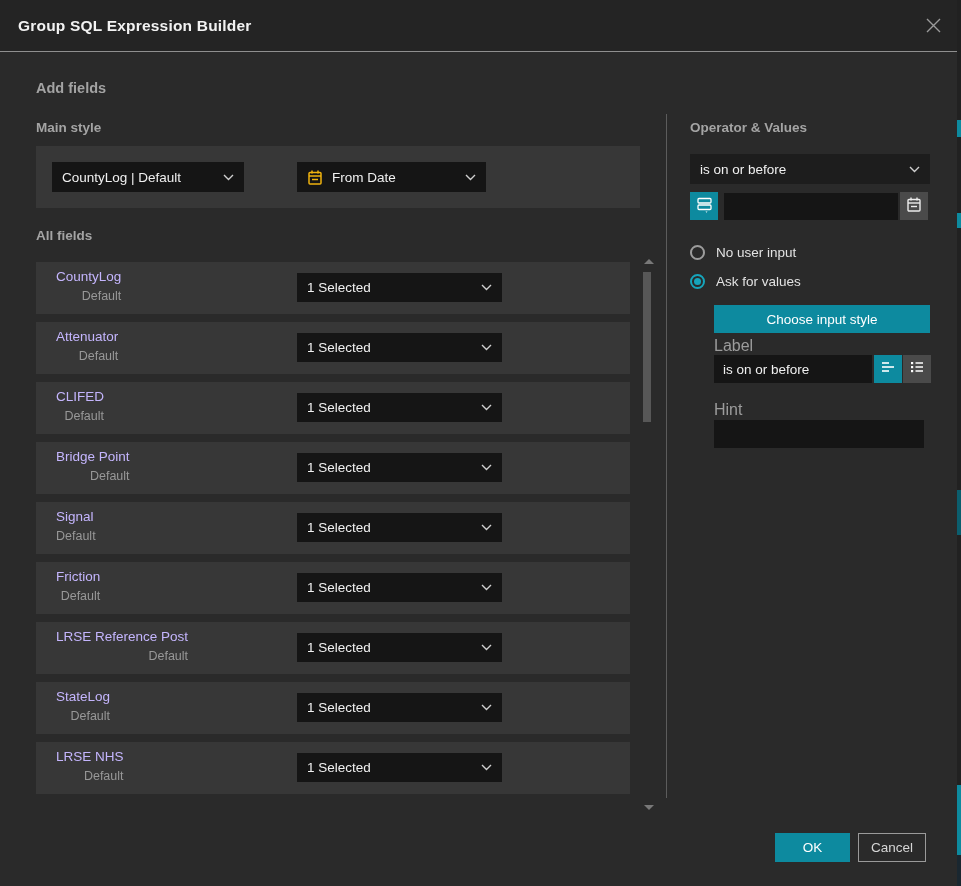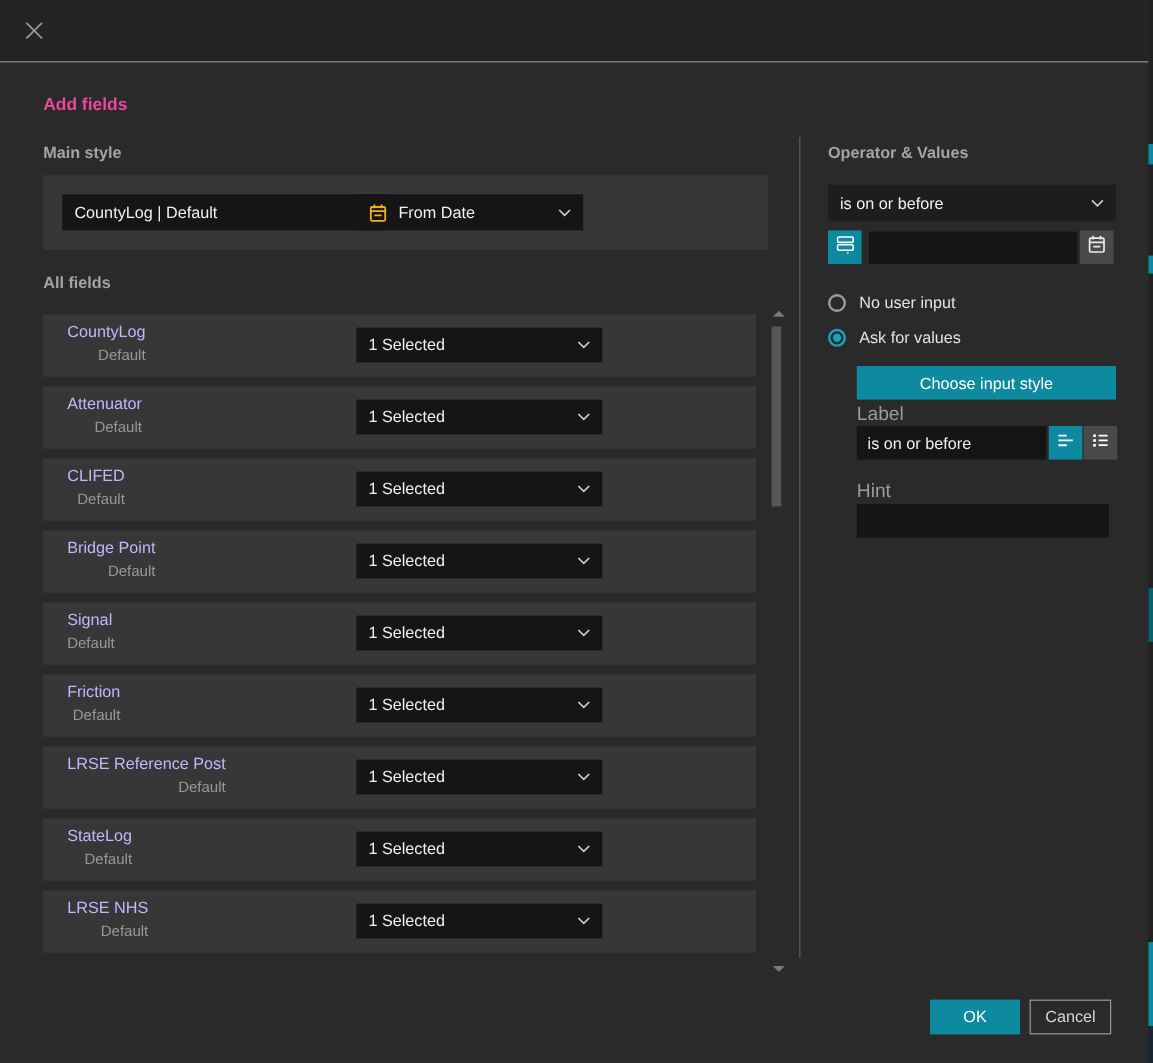--- a/index.html
+++ b/index.html
@@ -16,37 +16,37 @@
   .titlebar {
     position: absolute; top: 0; left: 0; width: 961px; height: 52px;
     background: #242424; border-bottom: 1px solid #8f8f8f;
     display: flex; align-items: center; justify-content: space-between;
     padding: 0 18px;
   }
   .title { font-size: 15.5px; font-weight: 700; color: #f2f2f2; letter-spacing: .2px; }
   .close-btn { width: 20px; height: 20px; display: flex; align-items: center; justify-content: center; cursor: pointer; }
 
   
-  .h-add { position: absolute; left: 36px; top: 80px; font-size: 14.5px; font-weight: 700; color: #ec4899; }
+  .h-add { position: absolute; left: 36px; top: 80px; font-size: 14.5px; font-weight: 700; color: #a3a3a3; }
   .h-sub { position: absolute; font-size: 13.5px; font-weight: 700; color: #a4a4a4; }
 
   
   .dd {
     background: #151515; height: 30px; display: flex; align-items: center;
     padding: 0 10px; cursor: pointer;
   }
   .dd .dd-label { font-size: 13.5px; color: #f0f0f0; flex: 1; white-space: nowrap; overflow: hidden; }
   .chev { display: flex; align-items: center; margin-left: 8px; }
 
   
   .main-panel {
     position: absolute; left: 36px; top: 146px; width: 604px; height: 62px;
     background: #373737;
   }
-  .dd-source { position: absolute; left: 16px; top: 16px; width: 270px; }
+  .dd-source { position: absolute; left: 16px; top: 16px; width: 192px; }
   .dd-field  { position: absolute; left: 261px; top: 16px; width: 189px; }
   .dd-field .cal { margin-right: 9px; display: flex; align-items: center; }
 
   
   .fields-list {
     position: absolute; left: 36px; top: 262px; width: 594px;
     display: flex; flex-direction: column; gap: 8px;
   }
   .field-row {
     background: #373737; height: 52px; position: relative;
@@ -129,20 +129,21 @@
   
   .edge-strip { position: absolute; right: 0; top: 0; width: 4px; height: 886px; background: #212121; z-index: 20; }
   .edge-seg { position: absolute; right: 0; width: 4px; }
 </style>
 </head>
 <body>
 
 <div class="dialog">
 
   <div class="titlebar">
+    <span class="title">Group SQL Expression Builder</span>
     <span class="close-btn">
       <svg width="17" height="17" viewBox="0 0 17 17">
           <path d="M2 2 L15 15 M15 2 L2 15" stroke="#9a9a9a" stroke-width="1.4" fill="none"></path>
         </svg>
     </span>
   </div>
 
   <div class="h-add">Add fields</div>
   <div class="h-sub" style="left:36px; top:120px;">Main style</div>
   <div class="h-sub" style="left:36px; top:228px;">All fields</div>

